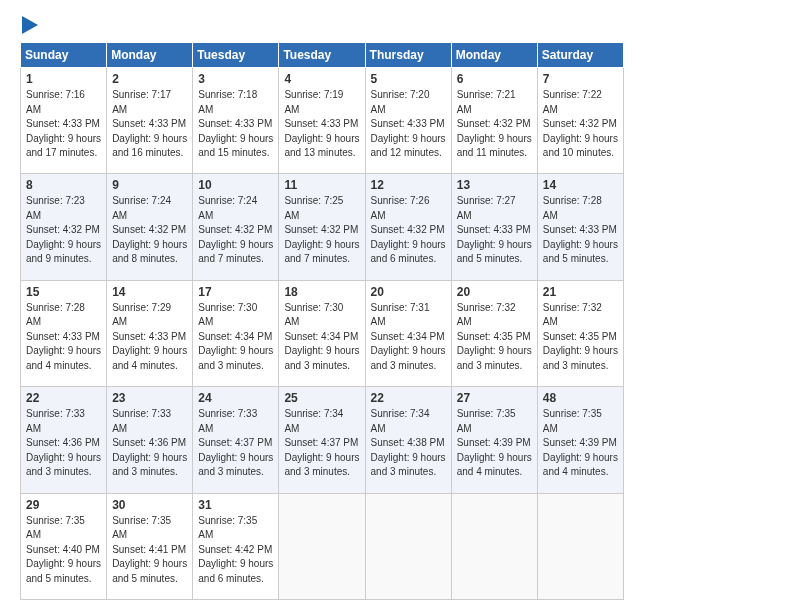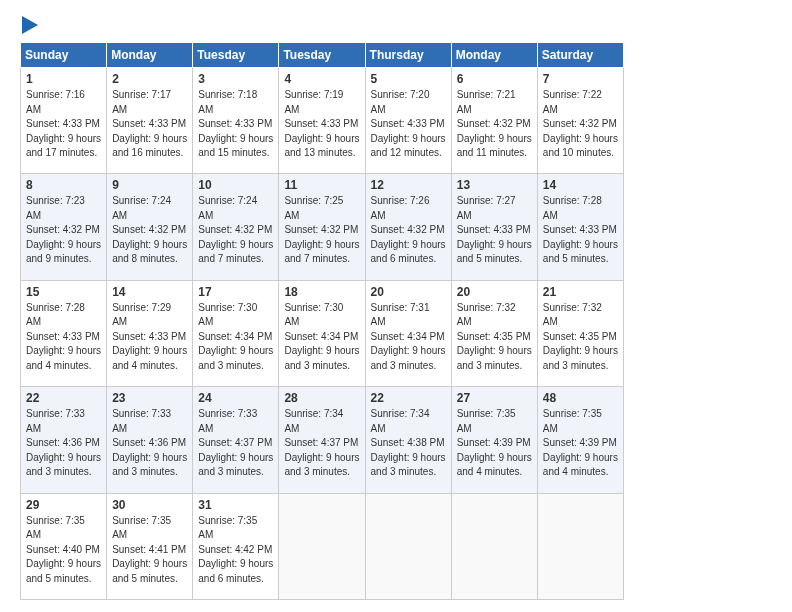--- a/index.html
+++ b/index.html
@@ -235,21 +235,21 @@
       </td>
           <td>
         <span class="day-num">23</span>
         <span class="day-info">Sunrise: 7:33 AM<br>Sunset: 4:36 PM<br>Daylight: 9 hours and 3 minutes.</span>
       </td>
           <td>
         <span class="day-num">24</span>
         <span class="day-info">Sunrise: 7:33 AM<br>Sunset: 4:37 PM<br>Daylight: 9 hours and 3 minutes.</span>
       </td>
           <td>
-        <span class="day-num">28</span>
+        <span class="day-num">25</span>
         <span class="day-info">Sunrise: 7:34 AM<br>Sunset: 4:37 PM<br>Daylight: 9 hours and 3 minutes.</span>
       </td>
           <td>
         <span class="day-num">22</span>
         <span class="day-info">Sunrise: 7:34 AM<br>Sunset: 4:38 PM<br>Daylight: 9 hours and 3 minutes.</span>
       </td>
           <td>
         <span class="day-num">27</span>
         <span class="day-info">Sunrise: 7:35 AM<br>Sunset: 4:39 PM<br>Daylight: 9 hours and 4 minutes.</span>
       </td>

